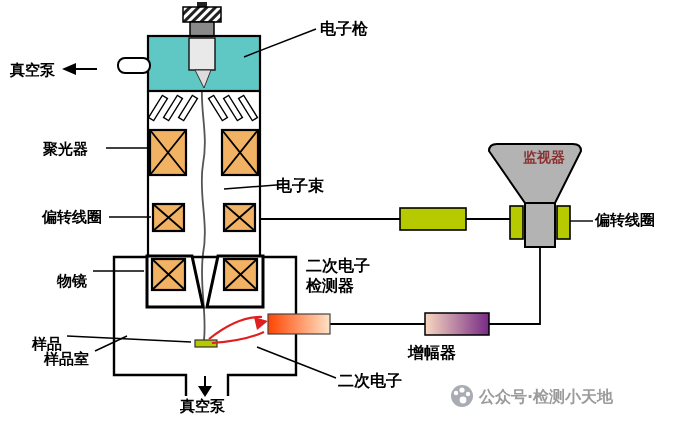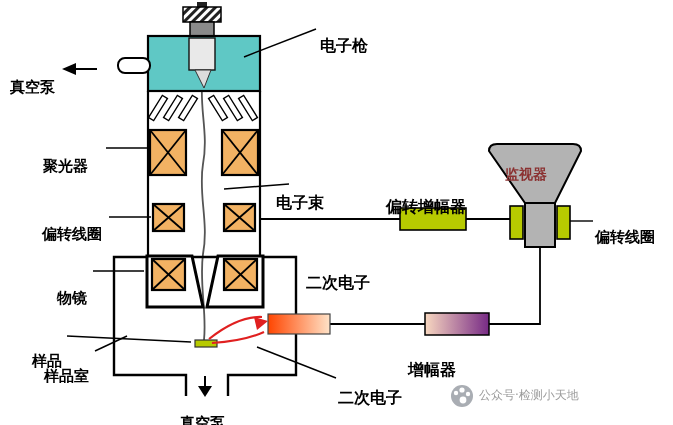--- a/index.html
+++ b/index.html
@@ -4,28 +4,27 @@
 <style>
   html,body{margin:0;padding:0;background:#fff;}
   #stage{
     position:relative;width:673px;height:425px;background:#fff;overflow:hidden;
     font-family:"DejaVu Sans","Liberation Sans",sans-serif;
   }
   #stage svg{position:absolute;left:0;top:0;}
   .lbl{
     position:absolute;font-weight:bold;font-size:15px;line-height:1.25;color:#000;
     white-space:nowrap;
-    margin-top:17px;
   }
   .lbl.lg{font-size:16px;}
   .lbl.monitor{
-    color:var(--monitor-label,#8b3232);font-size:14px;width:60px;text-align:left;
+    color:var(--monitor-label,#8b3232);font-size:14px;width:60px;text-align:right;
   }
   .wm{
-    position:absolute;font-size:12px;color:#9b9b9b;font-weight:normal;white-space:nowrap;
+    position:absolute;font-size:16px;color:#9b9b9b;font-weight:bold;white-space:nowrap;
   }
   .gun-housing{fill:var(--gun-housing,#5fc8c5);}
   .coil-box{fill:var(--lens-coil,#f2b263);stroke:#000;stroke-width:2.2;}
   .coil-x{stroke:#000;stroke-width:1.8;}
   .green-box{fill:var(--amplifier-green,#b7ca00);stroke:#000;stroke-width:1.6;}
   .outline{fill:none;stroke:#000;stroke-width:2.4;}
   .leader{stroke:#000;stroke-width:1.4;fill:none;}
   .wire{stroke:#000;stroke-width:1.8;fill:none;}
 </style>
 </head>
@@ -162,23 +161,23 @@
   <div class="lbl" style="left:43px;top:140px">聚光器</div>
   <div class="lbl lg" style="left:276px;top:176px">电子束</div>
   <div class="lbl" style="left:42px;top:208px">偏转线圈</div>
   <div class="lbl" style="left:57px;top:272px">物镜</div>
   <div class="lbl" style="left:32px;top:335px">样品</div>
   <div class="lbl" style="left:44px;top:350px">样品室</div>
   <div class="lbl" style="left:180px;top:397px">真空泵</div>
 
   <div style="position:absolute;left:306px;top:256px;">
     <div class="lbl lg" style="position:static">二次电子</div>
+    <div class="lbl lg" style="position:static">检测器</div>
   </div>
 
   <div class="lbl lg" style="left:338px;top:371px">二次电子</div>
-  <div class="lbl lg" style="left:386px;top:180px">偏转增幅器</div>
   <div class="lbl monitor" style="left:505px;top:149px">监视器</div>
   <div class="lbl" style="left:595px;top:211px">偏转线圈</div>
   <div class="lbl lg" style="left:408px;top:343px">增幅器</div>
 
   <div class="wm" style="left:479px;top:387px">公众号·检测小天地</div>
 
 </div>
 
 </body></html>

